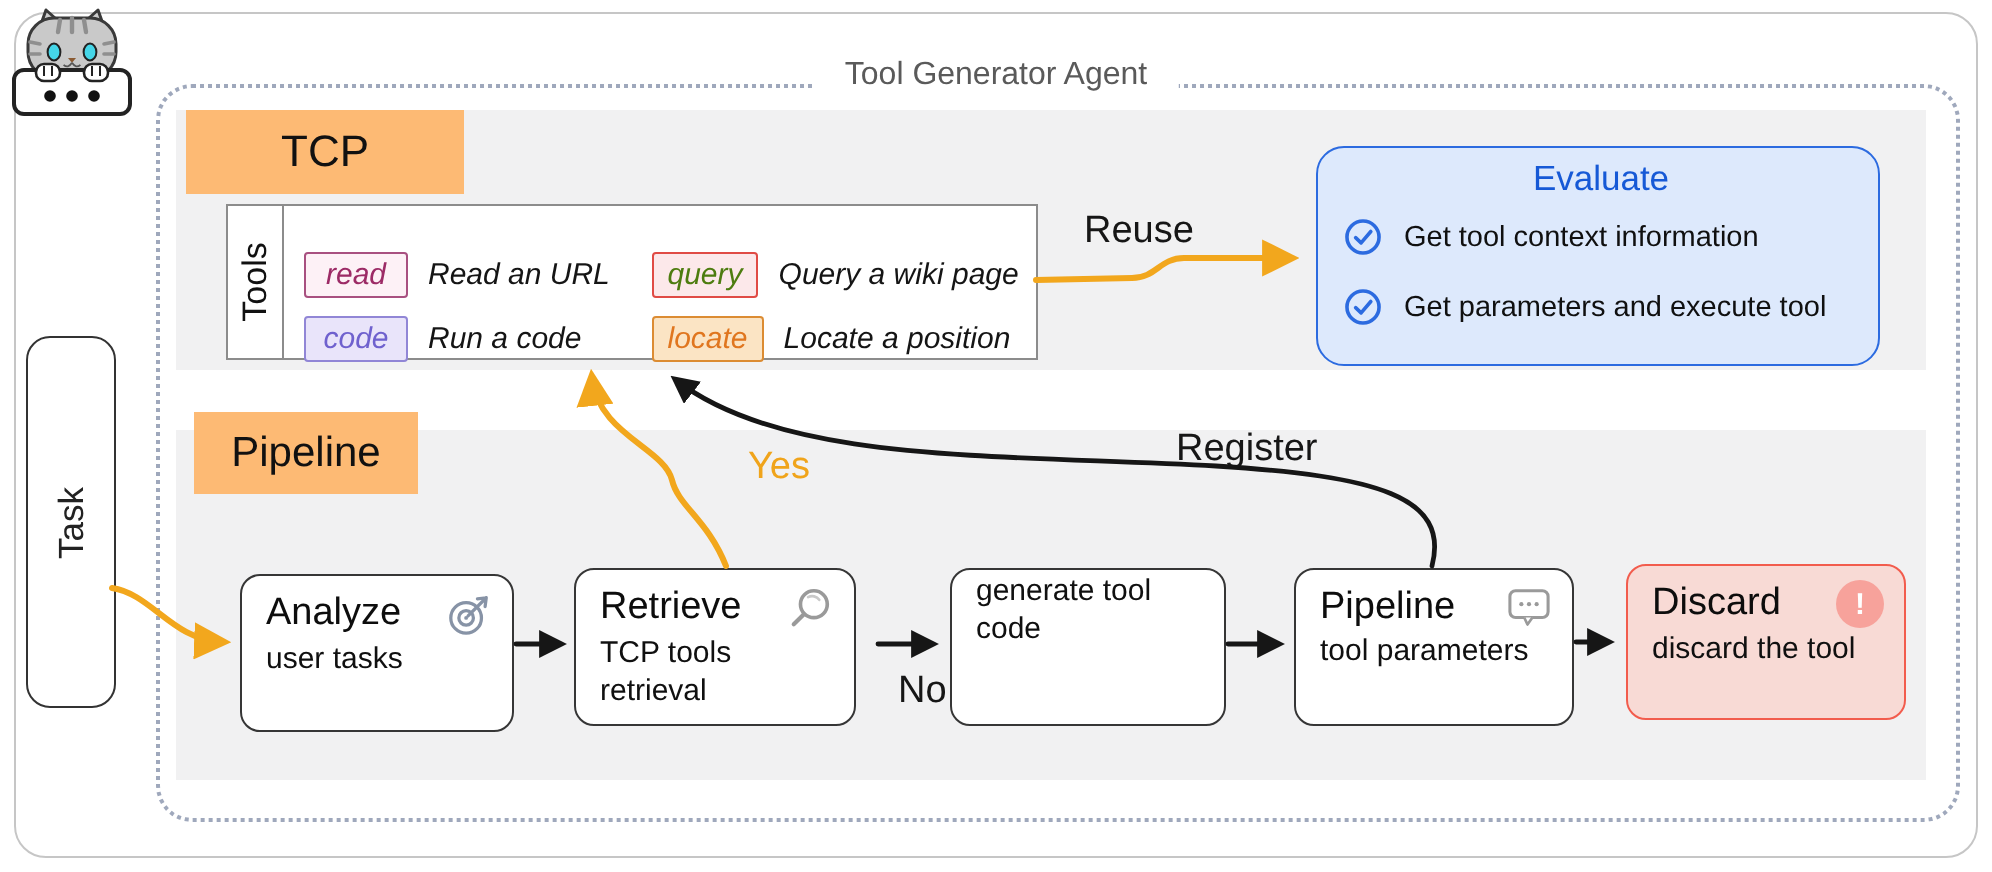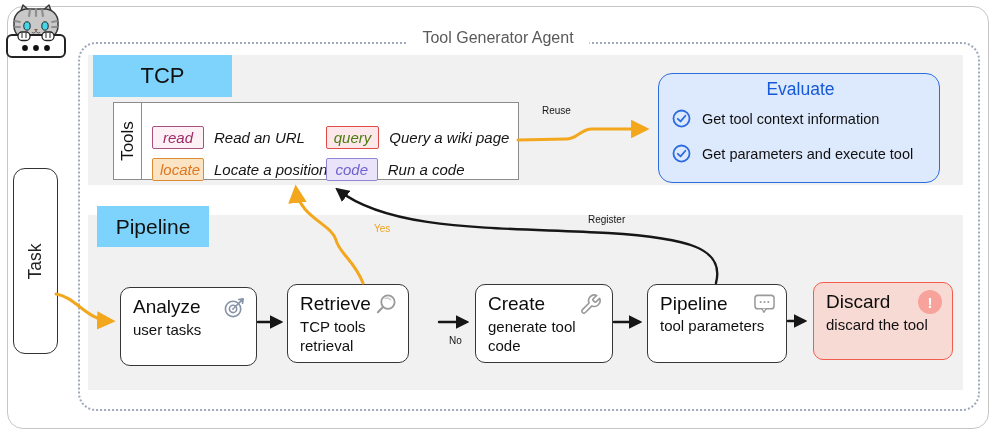--- a/index.html
+++ b/index.html
@@ -10,21 +10,21 @@
 
   .agent-box{position:absolute;left:78px;top:42px;width:898px;height:365px;
     border:2px dotted #9fa8bc;border-radius:18px;}
   .agent-title{position:absolute;top:29px;left:498px;transform:translateX(-50%);
     background:#fff;padding:0 16px;font-size:16px;color:#5a5a5a;z-index:6;white-space:nowrap;}
 
   .panel{position:absolute;background:#f1f1f2;}
   .panel-tcp{left:88px;top:55px;width:875px;height:130px;}
   .panel-pipeline{left:88px;top:215px;width:875px;height:175px;}
 
-  .white-label{position:absolute;background:#7dd3fc;display:flex;align-items:center;justify-content:center;
+  .white-label{position:absolute;background:#fdba74;display:flex;align-items:center;justify-content:center;
     color:#111;z-index:3;}
   .tcp-label{left:93px;top:55px;width:139px;height:42px;font-size:22px;}
   .pipeline-label{left:97px;top:206px;width:112px;height:41px;font-size:21px;}
 
   .tools-box{position:absolute;left:113px;top:102px;width:404px;height:76px;background:#fff;
     border:1.4px solid #8c8c8c;display:flex;z-index:3;}
   .tools-rail{width:27px;border-right:1.4px solid #8c8c8c;display:flex;align-items:center;justify-content:center;}
   .tools-rail span{transform:rotate(-90deg);font-size:17px;color:#111;white-space:nowrap;}
   .tools-grid{flex:1;display:grid;grid-template-columns:48% 52%;align-content:center;row-gap:9px;padding:0 4px 0 10px;margin-top:25px;}
   .tool-entry{display:flex;align-items:center;gap:10px;min-width:0;}
@@ -53,21 +53,21 @@
   .step-title{font-size:19px;color:#0d0d0d;line-height:22px;}
   .step-sub{padding:1px 10px 0 12px;font-size:15px;line-height:19px;color:#101010;}
   .step-discard{background:#f8dad5;border-color:#f25c4d;}
   .alert-badge{width:24px;height:24px;border-radius:50%;background:#f7a29b;color:#fff;font-weight:bold;
     font-size:15px;display:flex;align-items:center;justify-content:center;margin-top:-1px;}
 
   .arrows{position:absolute;left:0;top:0;z-index:5;pointer-events:none;}
   .arrows .y{stroke:#f2a71d;stroke-width:3;fill:none;stroke-linecap:round;}
   .arrows .b{stroke:#161616;stroke-width:2.4;fill:none;stroke-linecap:round;}
 
-  .edge-label{position:absolute;z-index:7;font-size:10px;color:#161616;white-space:nowrap;}
+  .edge-label{position:absolute;z-index:7;font-size:19px;color:#161616;white-space:nowrap;}
   .edge-label.yes{color:#f0a41b;}
 
   .cat{position:absolute;left:5px;top:2px;z-index:8;}
 </style>
 </head>
 <body>
 
 <div class="stage">
 
   <div class="outer-card"></div>
@@ -107,26 +107,26 @@
     <div class="tools-grid">
       <div class="tool-entry">
         <span class="chip chip-read">read</span>
         <span class="tool-desc">Read an URL</span>
       </div>
       <div class="tool-entry">
         <span class="chip chip-query">query</span>
         <span class="tool-desc">Query a wiki page</span>
       </div>
       <div class="tool-entry">
+        <span class="chip chip-code">code</span>
+        <span class="tool-desc">Run a code</span>
+      </div>
+      <div class="tool-entry">
         <span class="chip chip-locate">locate</span>
         <span class="tool-desc">Locate a position</span>
-      </div>
-      <div class="tool-entry">
-        <span class="chip chip-code">code</span>
-        <span class="tool-desc">Run a code</span>
       </div>
     </div>
   </div>
 
   <div class="execute-box">
     <div class="execute-title">Evaluate</div>
     <div class="execute-row">
       <svg width="19" height="19" viewBox="0 0 18 18">
         <circle cx="9" cy="9" r="7.6" fill="none" stroke="#2c6be0" stroke-width="1.7"></circle>
         <polyline points="5.5,9.3 8.1,11.8 12.7,6.4" fill="none" stroke="#2c6be0" stroke-width="1.7" stroke-linecap="round" stroke-linejoin="round"></polyline>
@@ -152,39 +152,33 @@
       <svg width="23" height="23" viewBox="0 0 24 24">
         <circle cx="10.5" cy="13.5" r="8" fill="none" stroke="#8793a6" stroke-width="1.7"></circle>
         <circle cx="10.5" cy="13.5" r="3.8" fill="none" stroke="#8793a6" stroke-width="1.7"></circle>
         <circle cx="10.5" cy="13.5" r="1" fill="#8793a6"></circle>
         <path d="M11.5,12.5 L21,3 M21,3 l-4.6,0.6 M21,3 l-0.6,4.6" fill="none" stroke="#8793a6" stroke-width="1.7" stroke-linecap="round"></path>
       </svg>
     </div>
     <div class="step-sub">user tasks</div>
   </div>
 
-  <div class="step" style="left:287px;top:284px;width:122px;height:79px">
+  <div class="step" style="left:287px;top:284px;width:141px;height:79px">
     <div class="step-head">
       <span class="step-title">Retrieve</span>
       <svg width="23" height="23" viewBox="0 0 24 24">
         <circle cx="13.5" cy="9.5" r="7" fill="none" stroke="#9a9a9a" stroke-width="1.9"></circle>
         <path d="M8.3,14.7 L3,20" fill="none" stroke="#9a9a9a" stroke-width="2.2" stroke-linecap="round"></path>
         <path d="M10.5,5.8 a4.6,4.6 0 0 1 5.8,1.4" fill="none" stroke="#c9c9c9" stroke-width="1.4" stroke-linecap="round"></path>
       </svg>
     </div>
     <div class="step-sub">TCP tools retrieval</div>
   </div>
 
   <div class="step" style="left:475px;top:284px;width:138px;height:79px">
-    <div class="step-head">
-      <span class="step-title">Create</span>
-      <svg width="23" height="23" viewBox="0 0 24 24">
-        <path d="M14.7 6.3a1 1 0 0 0 0 1.4l1.6 1.6a1 1 0 0 0 1.4 0l3.77-3.77a6 6 0 0 1-7.94 7.94l-6.91 6.91a2.12 2.12 0 0 1-3-3l6.91-6.91a6 6 0 0 1 7.94-7.94l-3.76 3.76z" fill="none" stroke="#9a9a9a" stroke-width="1.7" stroke-linejoin="round"></path>
-      </svg>
-    </div>
     <div class="step-sub">generate tool code</div>
   </div>
 
   <div class="step" style="left:647px;top:284px;width:140px;height:79px">
     <div class="step-head">
       <span class="step-title">Pipeline</span>
       <svg width="23" height="21" viewBox="0 0 24 22">
         <rect x="2" y="2.5" width="20" height="14" rx="3" fill="none" stroke="#9a9a9a" stroke-width="1.6"></rect>
         <polyline points="9.5,16.5 11.2,20.2 13.8,16.5" fill="#fff" stroke="#9a9a9a" stroke-width="1.4" stroke-linejoin="round"></polyline>
         <circle cx="8" cy="9.5" r="1.1" fill="#9a9a9a"></circle>

